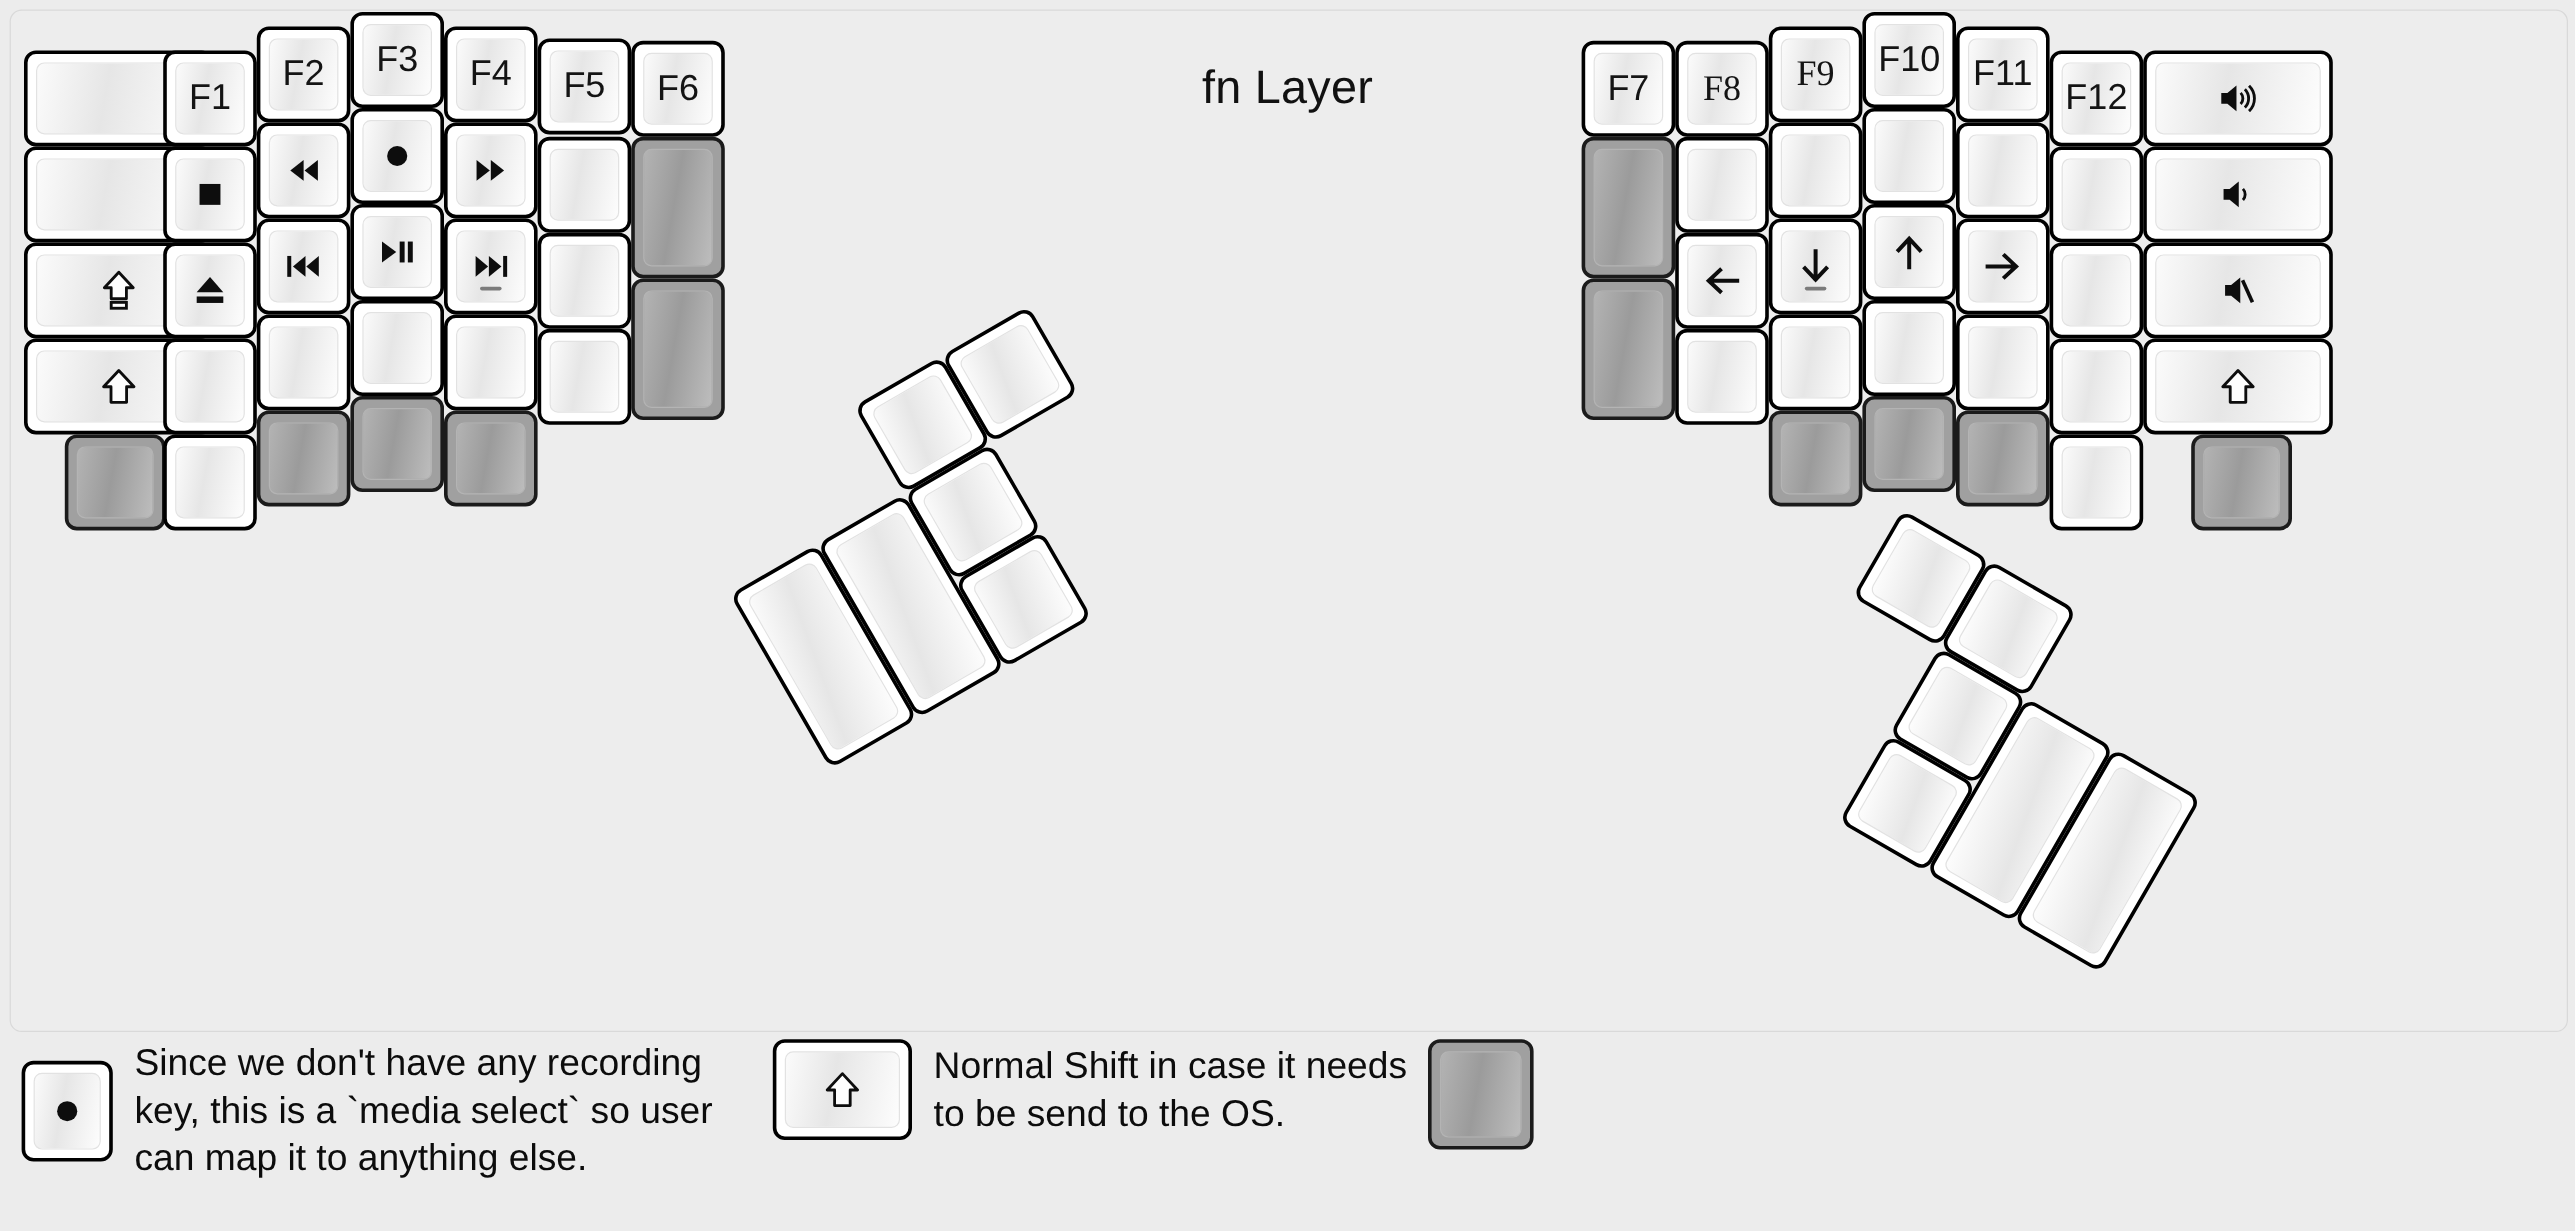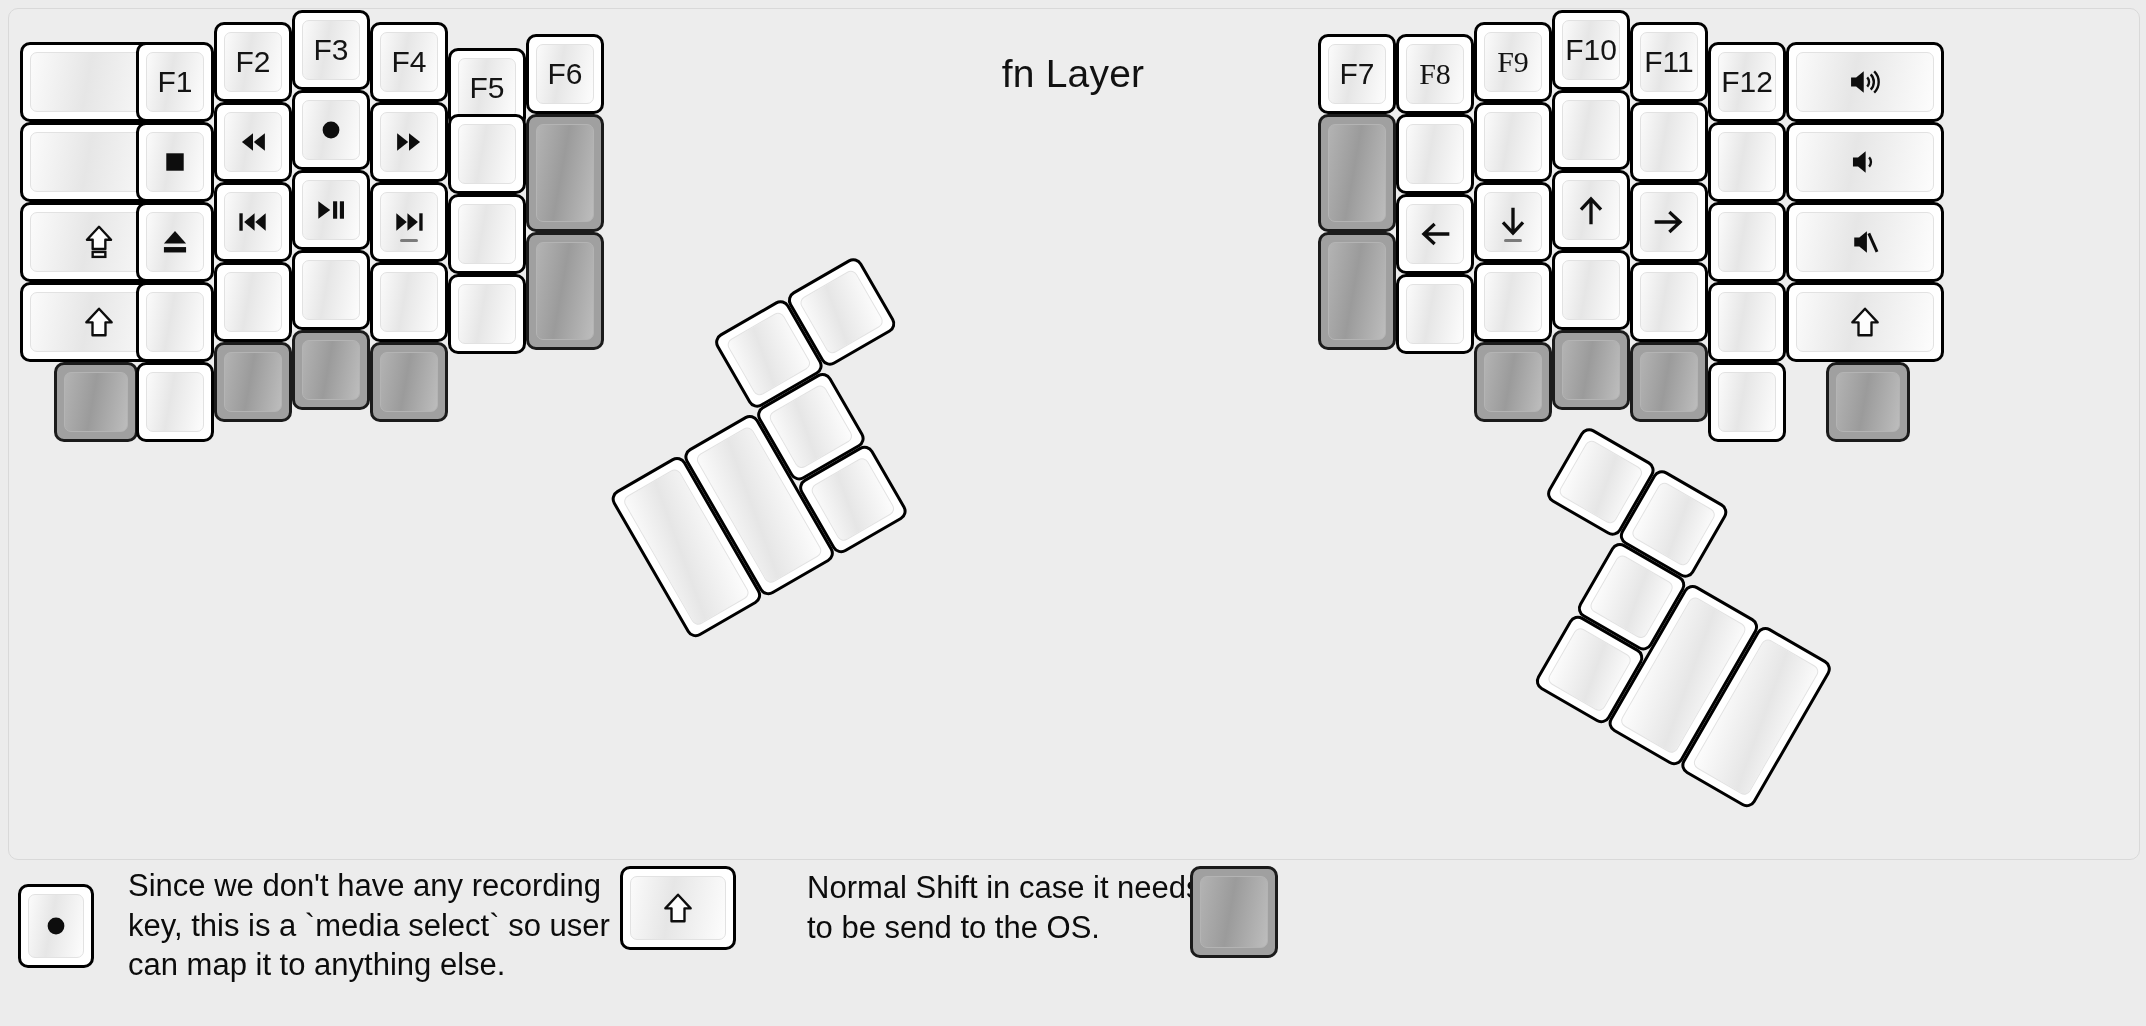--- a/index.html
+++ b/index.html
@@ -86,21 +86,21 @@
   }
   .lg-key .cap{
     width:100%;height:100%;box-sizing:border-box;border-radius:7px;
     border:1px solid #e2e2e2;
     background:linear-gradient(100deg,#fbfbfb 0%,#e6e6e6 42%,#fdfdfd 100%);
     display:flex;align-items:center;justify-content:center;
   }
   .lg-key.trans{background:#a0a0a0;border-color:#1b1b1b;}
   .lg-key.trans .cap{border:1px solid #b4b4b4;background:linear-gradient(100deg,#b3b3b3 0%,#9b9b9b 45%,#bdbdbd 100%);}
   .lg-text{
-    margin-left:34px;
+    margin-left:18px;
     font-size:31px;line-height:1.28;color:#0c0c0c;
     white-space:pre-line;
   }
 </style>
 </head>
 <body>
 
 <div id="root">
 
   <div id="panel"></div>
@@ -255,21 +255,21 @@
           </span>
           <span class="underbar"></span>
         </div>
       </div>
       <div class="key" style="left: 370px; top: 262px; width: 78px; height: 80px;">
         <div class="cap"></div>
       </div>
       <div class="key trans" style="left: 370px; top: 342px; width: 78px; height: 80px;">
         <div class="cap"></div>
       </div>
-      <div class="key" style="left: 448px; top: 48px; width: 78px; height: 80px;">
+      <div class="key" style="left: 448px; top: 32px; width: 78px; height: 80px;">
         <div class="cap">
           <span class="lbl">F5</span>
         </div>
       </div>
       <div class="key" style="left: 448px; top: 114px; width: 78px; height: 80px;">
         <div class="cap"></div>
       </div>
       <div class="key" style="left: 448px; top: 194px; width: 78px; height: 80px;">
         <div class="cap"></div>
       </div>
@@ -500,21 +500,21 @@
               <svg class="svgico" width="38" height="38" viewBox="0 0 24 24" xmlns="http://www.w3.org/2000/svg">
                 <circle cx="12" cy="12" r="5.3" fill="#0d0d0d"></circle>
               </svg>
             </span>
           </div>
         </div>
         <div class="lg-text">Since we don't have any recording
 key, this is a `media select` so user
 can map it to anything else.</div>
       </div>
-      <div class="lg-item" style="left: 620px; top: 0px; gap: 37px;">
+      <div class="lg-item" style="left: 644px; top: 0px;">
         <div class="lg-key" style="width: 116px; height: 84px;">
           <div class="cap">
             <span class="glyph">
               <svg class="svgico" width="38" height="38" viewBox="0 0 24 24" xmlns="http://www.w3.org/2000/svg">
                 <path d="M12 3.6 L20 12.2 H16.1 V20.4 H7.9 V12.2 H4 Z" fill="#fdfdfd" stroke="#0d0d0d" stroke-width="1.5" stroke-linejoin="round"></path>
               </svg>
             </span>
           </div>
         </div>
         <div class="lg-text">Normal Shift in case it needs

